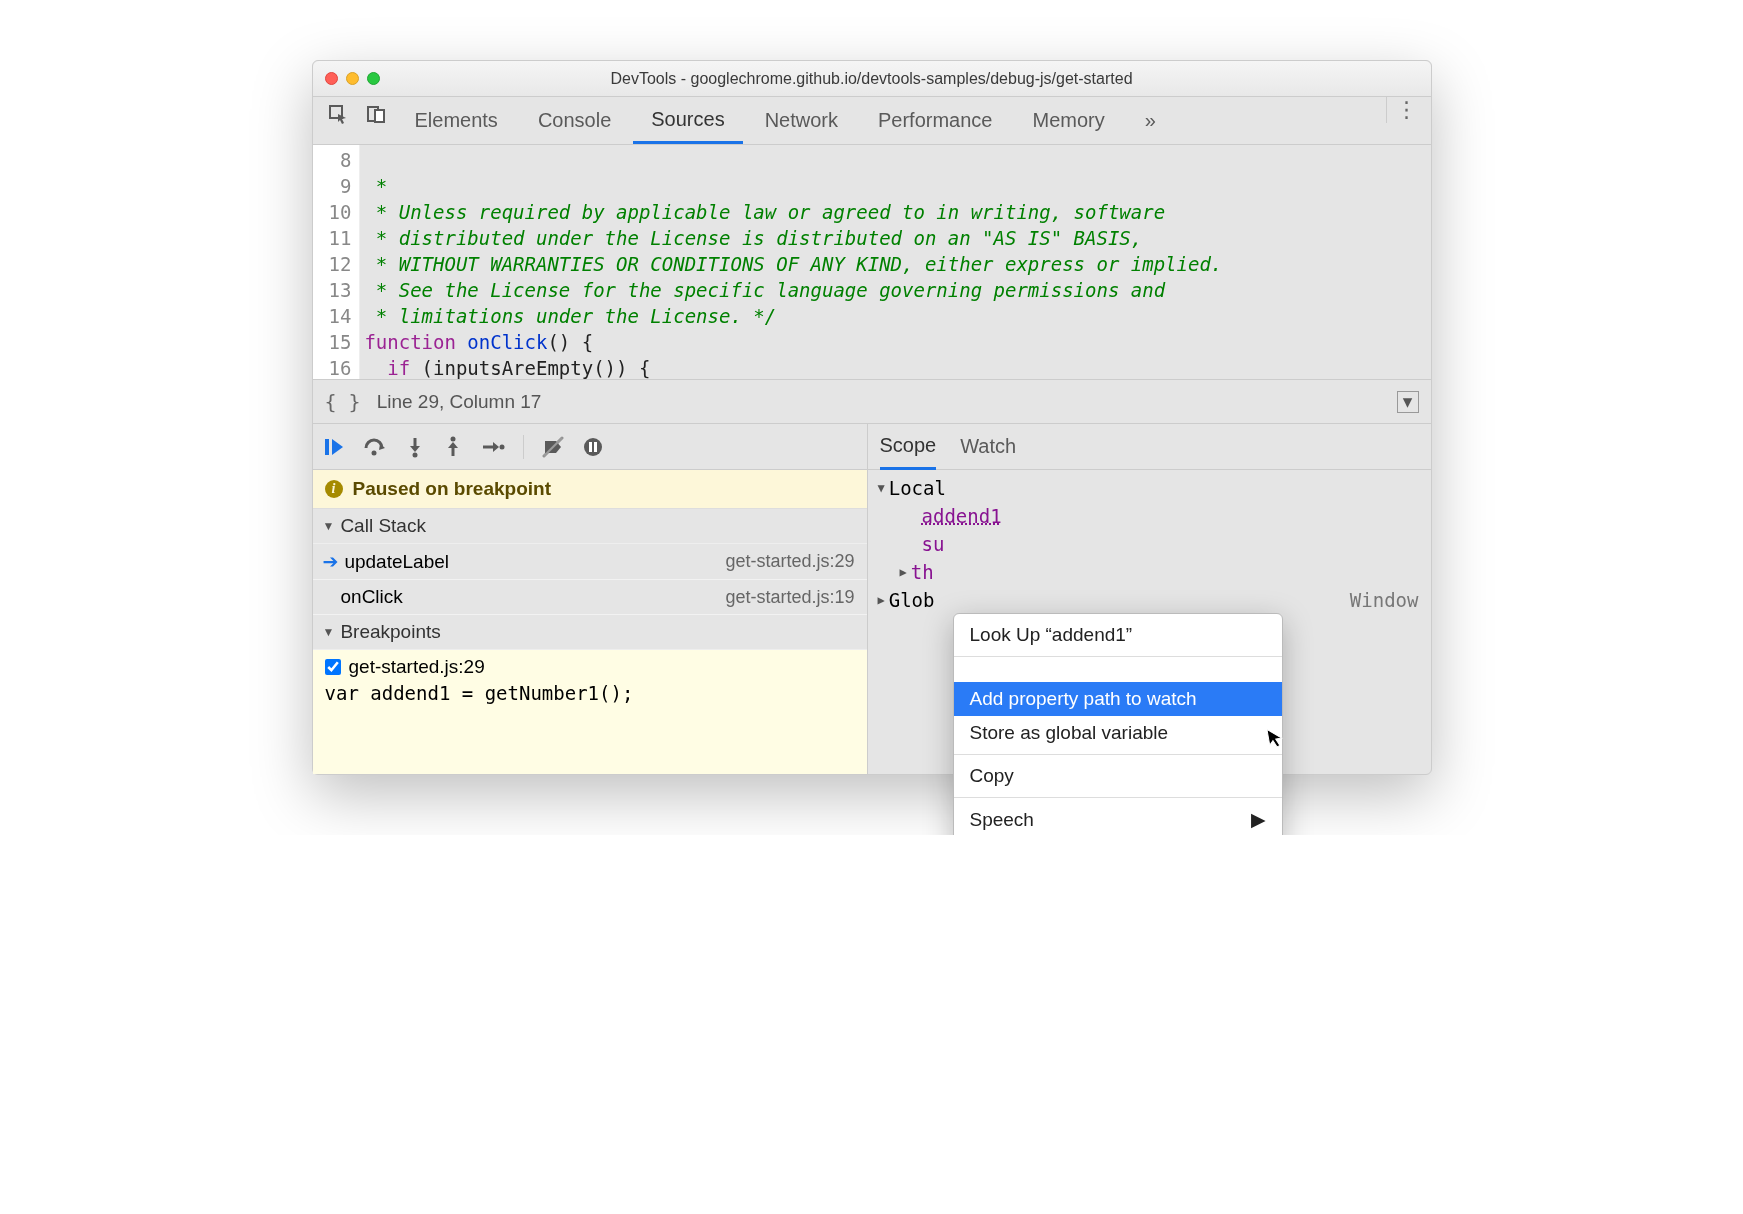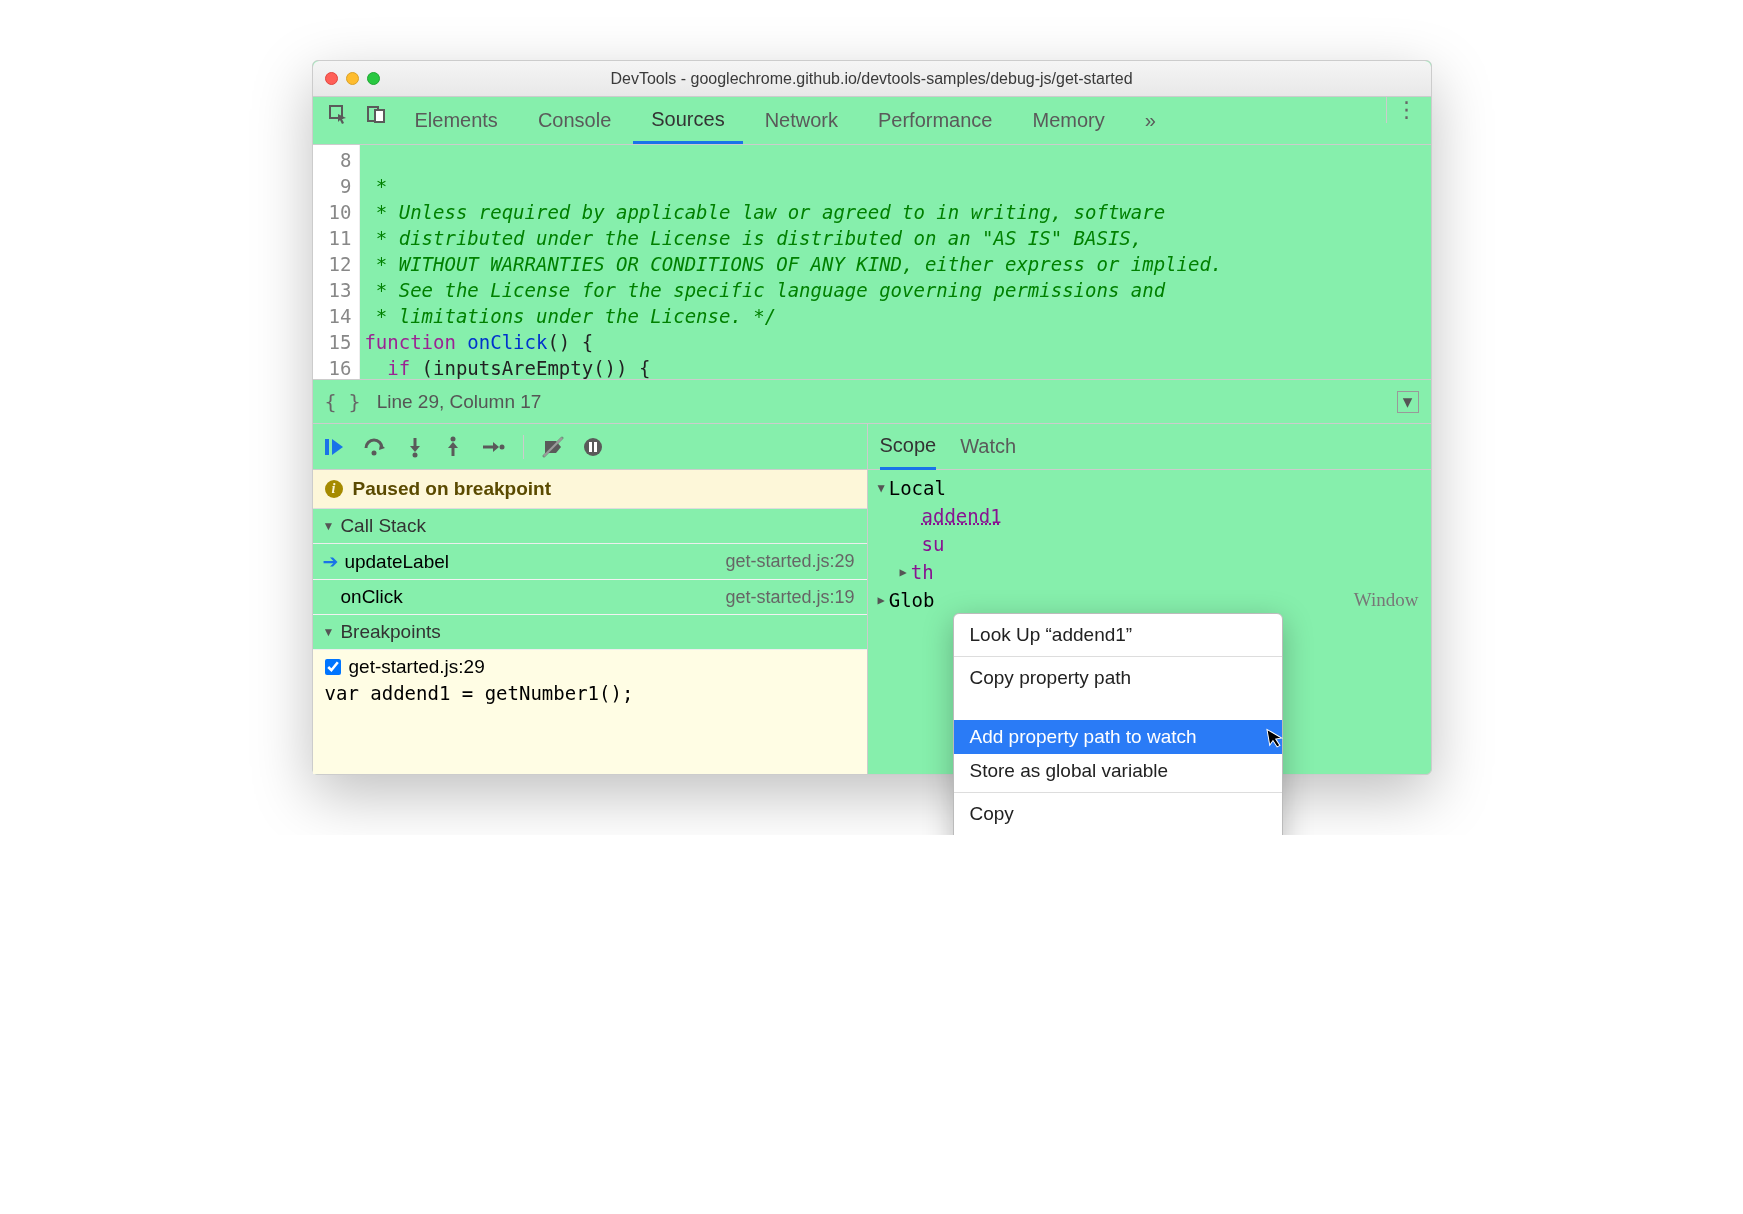--- a/index.html
+++ b/index.html
@@ -6,21 +6,21 @@
   body {
     font-family: -apple-system, BlinkMacSystemFont, "Segoe UI", Helvetica, Arial, sans-serif;
     background: #fff;
     display: flex;
     justify-content: center;
     align-items: flex-start;
     padding: 60px;
   }
   .window {
     width: 1120px;
-    background: #86efac;
+    background: #e5e5e5;
     border: 1px solid #ccc;
     border-radius: 6px;
     box-shadow: 0 20px 60px rgba(0,0,0,0.25);
     overflow: visible;
     position: relative;
   }
   
   .titlebar {
     height: 36px;
     background: linear-gradient(#f5f5f5,#e8e8e8);
@@ -420,30 +420,29 @@
           <span class="prop-name">su</span>
         </div>
         <div class="scope-row indent1">
           <span class="tri">▶</span>
           <span class="prop-name">th</span>
         </div>
         <div class="scope-row">
           <span class="tri">▶</span>
           <span>Glob</span>
           <span class="spacer"></span>
-          <span class="prop-val" style="position:absolute; right:12px;font-family:Liberation Serif, serif;">Window</span>
+          <span class="prop-val" style="position:absolute; right:12px;">Window</span>
         </div>
       </div>
     </div>
   </div>
 
   <div class="context-menu">
     <div class="mi">Look Up “addend1”</div>
     <div class="sep"></div>
-    <div class="mi">Copy property path</div>
     <div class="mi sel">Add property path to watch</div>
     <div class="mi">Store as global variable</div>
     <div class="sep"></div>
     <div class="mi">Copy</div>
     <div class="sep"></div>
     <div class="mi">
       <span>Speech</span>
         <span class="chev">▶</span>
     </div>
     <div class="mi">

